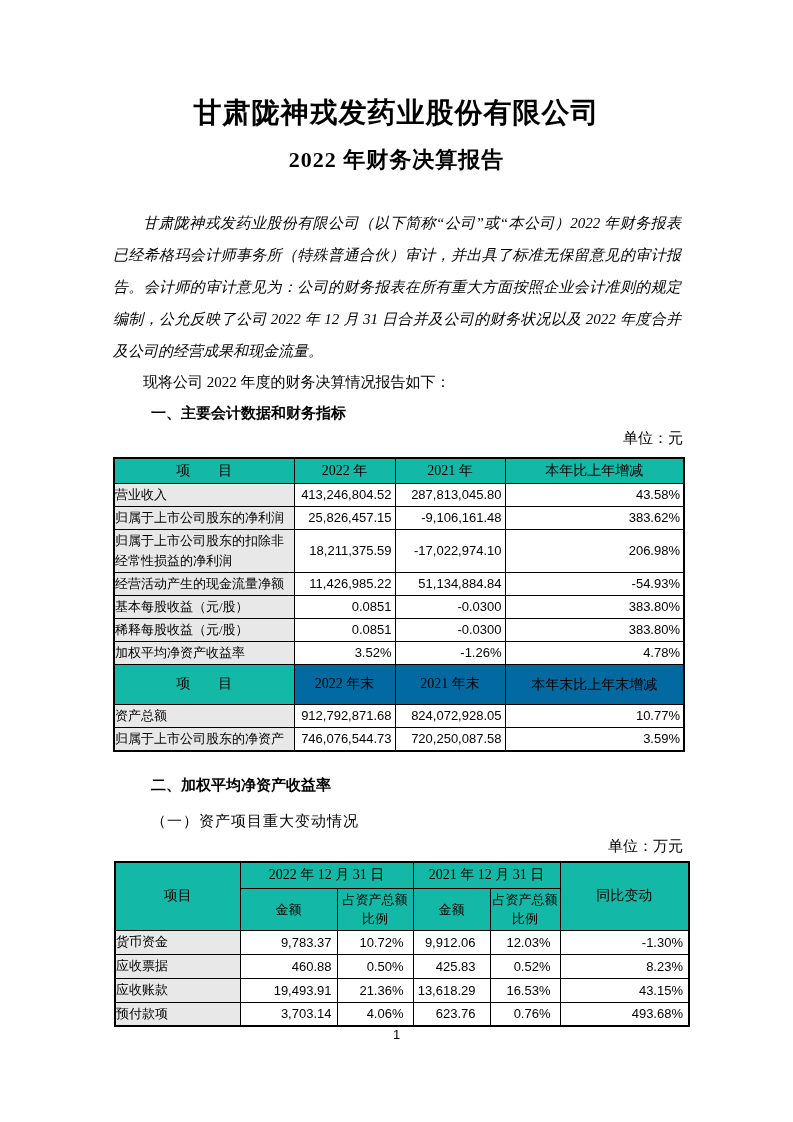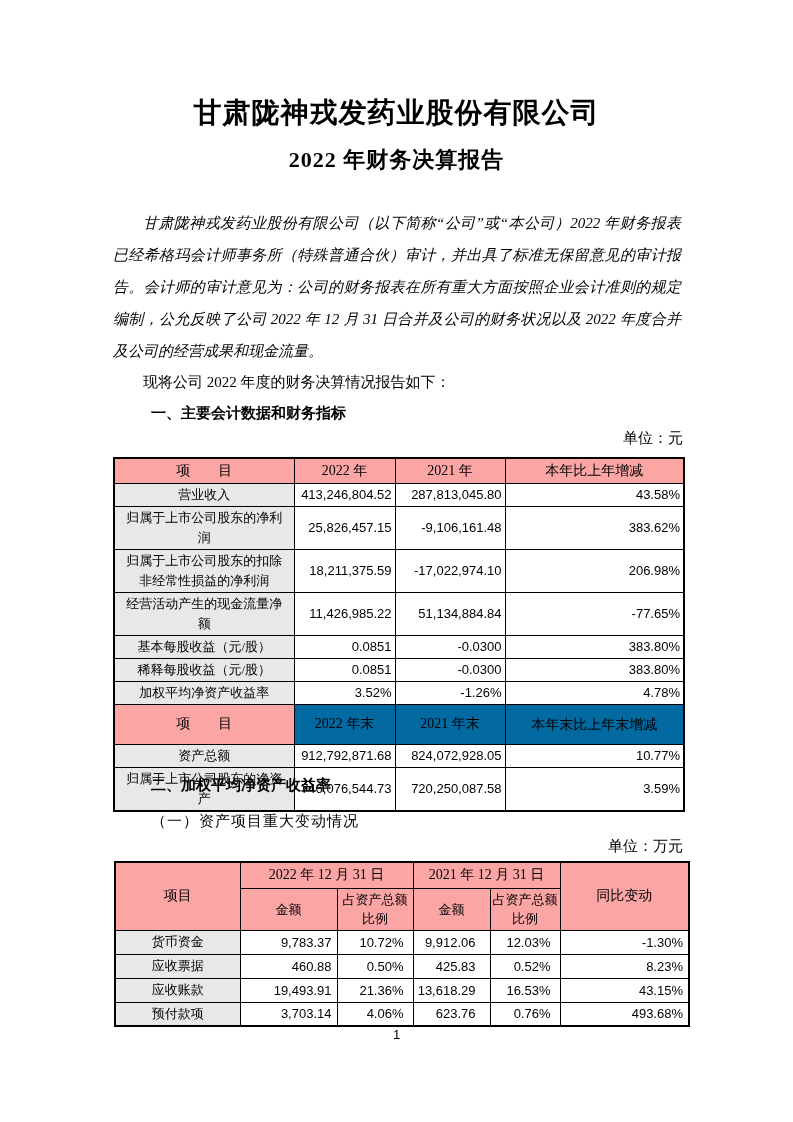--- a/index.html
+++ b/index.html
@@ -52,31 +52,31 @@
   }
   table.t1 { top: 457px; left: 113px; width: 570px; }
   table.t2 { top: 861px; left: 114px; width: 574px; }
   table.fin th, table.fin td {
     border: 1px solid #000;
     font-weight: normal;
     overflow: hidden;
     word-break: break-all;
   }
   table.fin th {
-    background: #fca5a5;
+    background: #14b8a6;
     text-align: center;
     font-size: 14px;
     font-family: "Liberation Serif", "DejaVu Serif", serif;
     padding: 0 2px;
   }
   td.label {
     background: #e8e8e8;
-    text-align: center;
+    text-align: left;
     font-size: 13px;
-    padding: 1px 9px;
+    padding: 1px 0;
     line-height: 20px;
   }
   td.num {
     text-align: right;
     font-family: "Liberation Sans", "DejaVu Sans", sans-serif;
     font-size: 13px;
     padding: 0 3px;
   }
   .t1 tr.hdr th { height: 25px; }
   .t1 td { height: 23px; }
@@ -145,21 +145,21 @@
     <tr>
       <td class="label">归属于上市公司股东的扣除非经常性损益的净利润</td>
       <td class="num">18,211,375.59</td>
       <td class="num">-17,022,974.10</td>
       <td class="num">206.98%</td>
     </tr>
     <tr>
       <td class="label">经营活动产生的现金流量净额</td>
       <td class="num">11,426,985.22</td>
       <td class="num">51,134,884.84</td>
-      <td class="num">-77.65%</td>
+      <td class="num">-54.93%</td>
     </tr>
     <tr>
       <td class="label">基本每股收益（元/股）</td>
       <td class="num">0.0851</td>
       <td class="num">-0.0300</td>
       <td class="num">383.80%</td>
     </tr>
     <tr>
       <td class="label">稀释每股收益（元/股）</td>
       <td class="num">0.0851</td>

